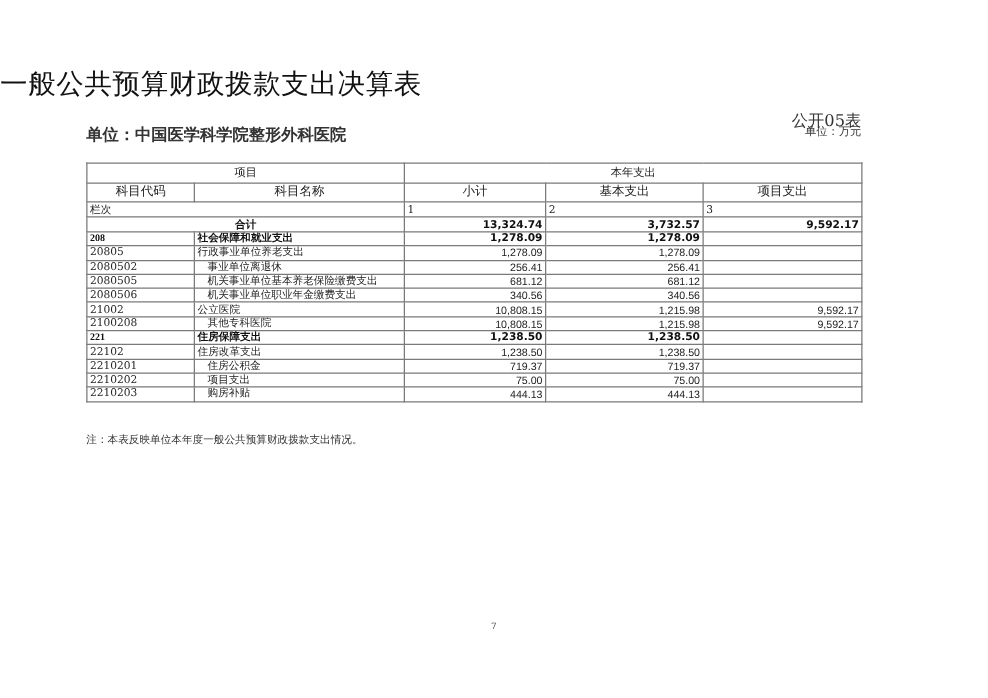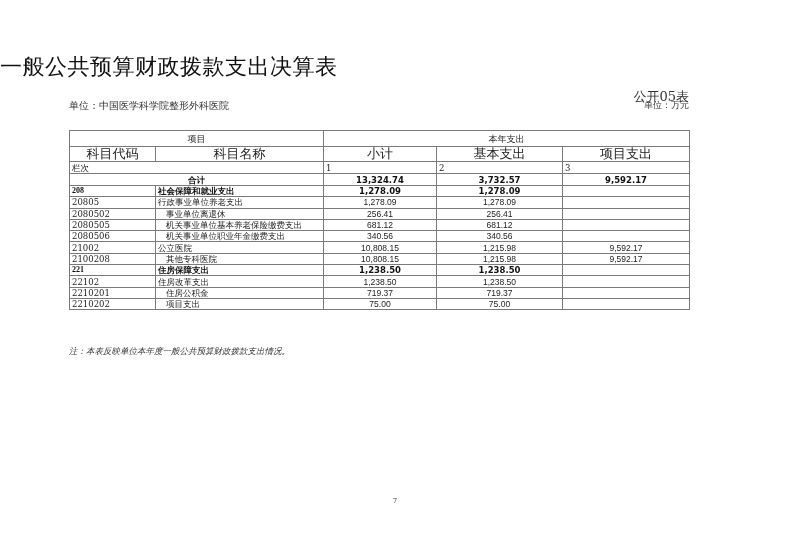--- a/index.html
+++ b/index.html
@@ -1,37 +1,37 @@
 <!DOCTYPE html>
 <html><head>
 <meta charset="utf-8">
 <style>
   html, body { margin: 0; padding: 0; background: #ffffff; }
   body { width: 790px; height: 558px; position: relative; overflow: hidden;
          font-family: "DejaVu Serif", "Liberation Serif", serif; color: #111; }
   .title { position: absolute; left: 0; width: 790px; top: 52px; text-align: left;
            font-family: "DejaVu Sans", "Liberation Sans", sans-serif; font-size: 22px; letter-spacing: 0.5px; color: #111; }
   .form-no { position: absolute; right: 101px; top: 88px; font-size: 13px; color: #333; }
-  .unit-left { position: absolute; left: 69px; top: 99px; font-size: 10px; color: #333; }
+  .unit-left { position: absolute; left: 69px; top: 99px; font-size: 13px; color: #333; font-weight: bold; }
   .unit-right { position: absolute; right: 101px; top: 99px; font-size: 9px; color: #333; }
   table.sheet { position: absolute; left: 69px; top: 110px; width: 620px; border-collapse: collapse; table-layout: fixed; margin-top: 20px; }
   table.sheet td { border: 1px solid #7a7a7a; padding: 0 2px; font-size: 8.5px; height: 10.3px; line-height: 10px;
                    white-space: nowrap; overflow: hidden; color: #222; }
   table.sheet tr.h1 td { height: 15px; font-family: "DejaVu Sans", "Liberation Sans", sans-serif; font-size: 9px; text-align: center; }
-  table.sheet tr.h2 td { height: 14px; font-family: "DejaVu Sans", "Liberation Sans", sans-serif; font-size: 13px; text-align: center; }
+  table.sheet tr.h2 td { height: 14px; font-family: "DejaVu Sans", "Liberation Sans", sans-serif; font-size: 10px; text-align: center; }
   table.sheet tr.h3 td { height: 11px; font-size: 8.5px; }
   table.sheet tr.total td { height: 11px; }
-  td.num { text-align: center; font-family: "Liberation Sans", "DejaVu Sans", sans-serif; font-size: 8.5px; }
+  td.num { text-align: right; font-family: "Liberation Sans", "DejaVu Sans", sans-serif; font-size: 8.5px; }
   td.code { font-family: "DejaVu Serif", serif; font-size: 8px; color: #333; }
   tr.bold td { font-weight: bold; font-family: "DejaVu Sans", "Liberation Sans", sans-serif; color: #111; }
   tr.bold td.code { font-family: Liberation Serif, serif; font-size: 8px; }
   tr.total td.label { text-align: center; font-family: "DejaVu Sans", sans-serif; font-weight: bold; }
   tr.thick-top td { border-top: 1.5px solid #333; }
   .indent { padding-left: 10px !important; }
-  .note { position: absolute; left: 69px; top: 346px; font-size: 8.5px; color: #333; font-style: italic; }
+  .note { position: absolute; left: 69px; top: 346px; font-size: 8.5px; color: #333; }
   .page-no { position: absolute; left: 0; width: 790px; top: 497px; text-align: center; font-size: 7px; color: #333; }
 </style>
 </head>
 <body>
 
 <div class="title">一般公共预算财政拨款支出决算表</div>
 <div class="form-no">公开05表</div>
 <div class="unit-left">单位：中国医学科学院整形外科医院</div>
 <div class="unit-right">单位：万元</div>
 
@@ -138,17 +138,24 @@
       <td class="num">719.37</td>
       <td class="num"></td>
     </tr>
     <tr>
       <td class="code">2210202</td>
       <td class="indent">项目支出</td>
       <td class="num">75.00</td>
       <td class="num">75.00</td>
       <td class="num"></td>
     </tr>
+    <tr>
+      <td class="code">2210203</td>
+      <td class="indent">购房补贴</td>
+      <td class="num">444.13</td>
+      <td class="num">444.13</td>
+      <td class="num"></td>
+    </tr>
   </tbody>
 </table>
 
 <div class="note">注：本表反映单位本年度一般公共预算财政拨款支出情况。</div>
 <div class="page-no">7</div>
 
 </body></html>

